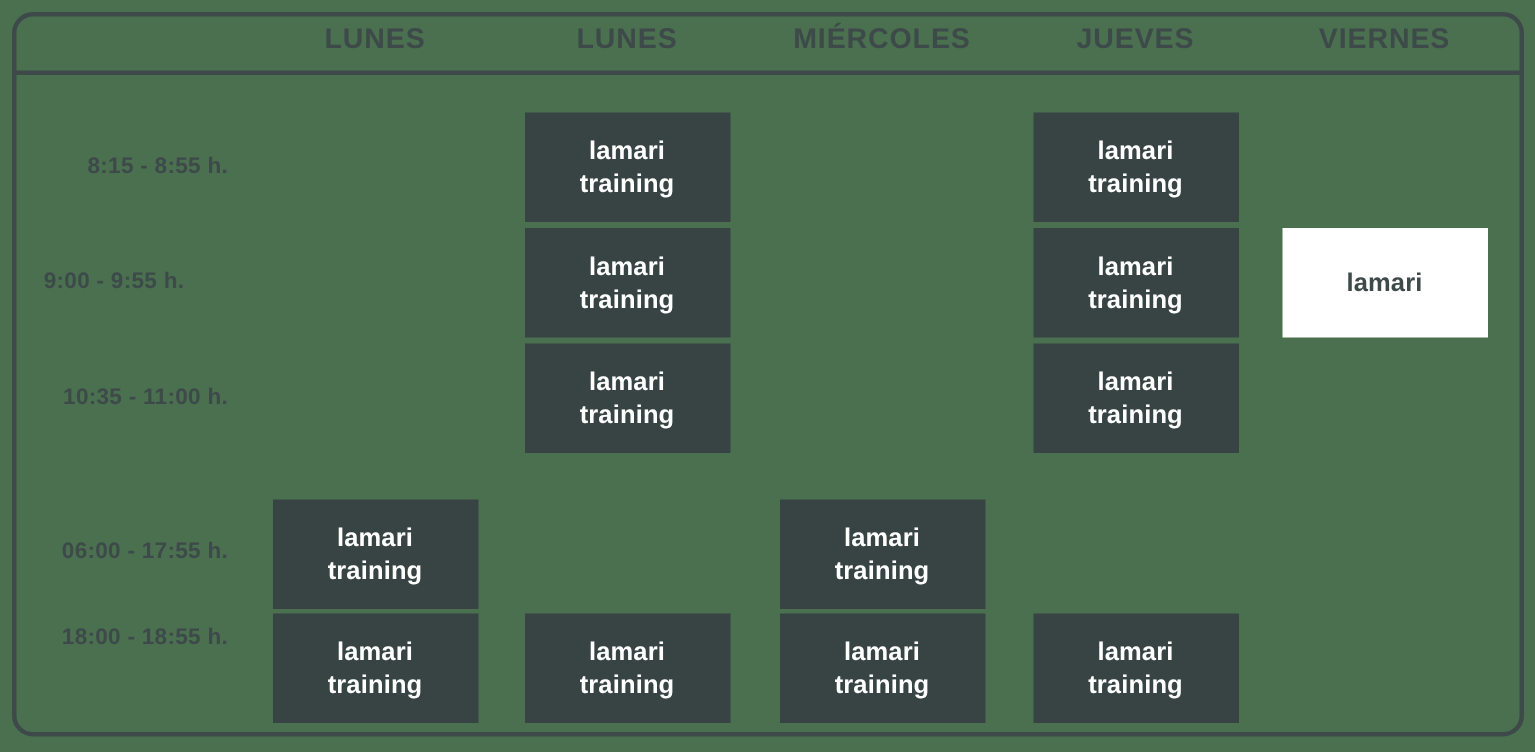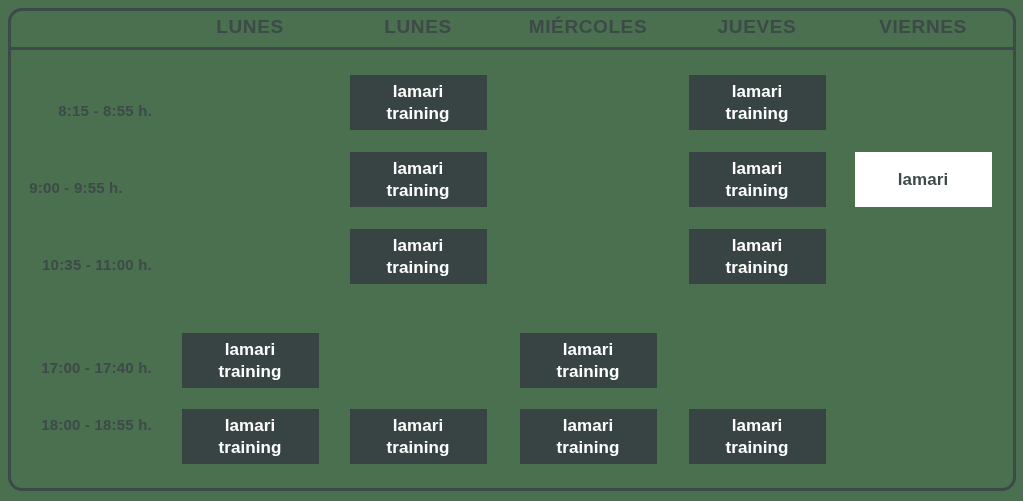--- a/index.html
+++ b/index.html
@@ -71,21 +71,21 @@
     font-size: 15px;
     font-weight: bold;
     letter-spacing: 0.2px;
     white-space: nowrap;
   }
 
   
   .class-block {
     position: absolute;
     width: 137px;
-    height: 55px;
+    height: 73px;
     box-sizing: border-box;
     display: flex;
     flex-direction: column;
     align-items: center;
     justify-content: center;
     text-align: center;
     font-size: 17px;
     font-weight: bold;
     line-height: 1.25;
     padding: 0 6px;
@@ -119,21 +119,21 @@
       <div class="day-header" style="left: 160px; width: 180px;">LUNES</div>
       <div class="day-header" style="left: 328px; width: 180px;">LUNES</div>
       <div class="day-header" style="left: 498px; width: 180px;">MIÉRCOLES</div>
       <div class="day-header" style="left: 667px; width: 180px;">JUEVES</div>
       <div class="day-header" style="left: 833px; width: 180px;">VIERNES</div>
     </div>
   <div id="time-labels">
       <div class="time-label" style="top: 100px;">8:15 - 8:55 h.</div>
       <div class="time-label" style="top: 177px; text-align: center;">9:00 - 9:55 h.</div>
       <div class="time-label" style="top: 254px;">10:35 - 11:00 h.</div>
-      <div class="time-label" style="top: 357px;">17:00 - 17:40 h.</div>
+      <div class="time-label" style="top: 357px;">06:00 - 17:55 h.</div>
       <div class="time-label" style="top: 414px; text-align: right;">18:00 - 18:55 h.</div>
     </div>
   <div id="class-blocks">
       <div class="class-block dark" style="left: 349.5px; top: 75px;">
         <span class="line">lamari</span>
         <span class="line">training</span>
       </div>
       <div class="class-block dark" style="left: 688.5px; top: 75px;">
         <span class="line">lamari</span>
         <span class="line">training</span>

